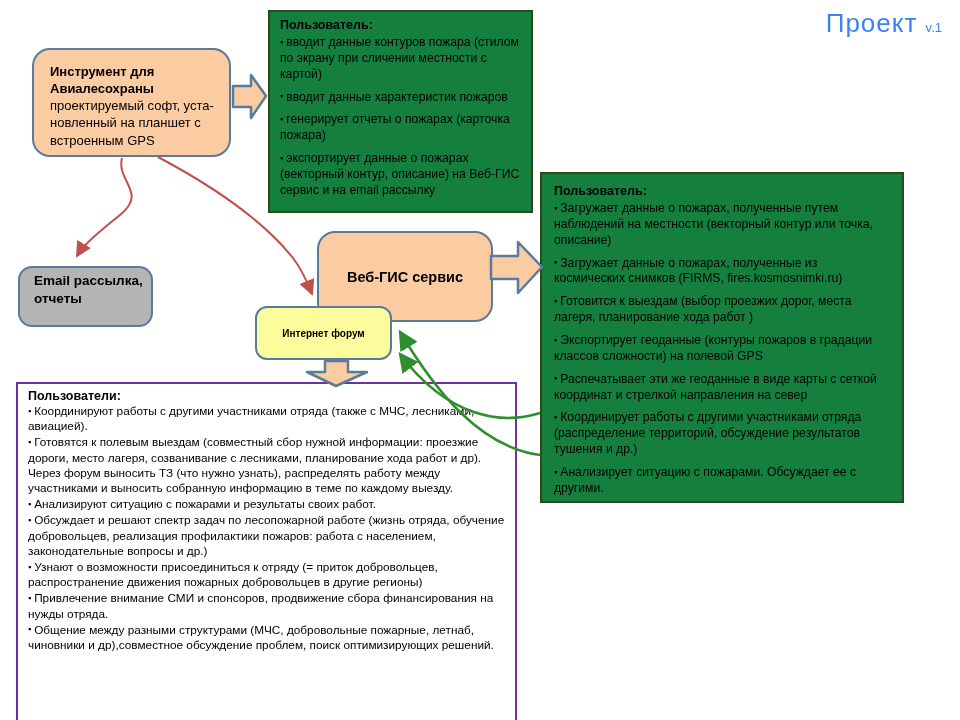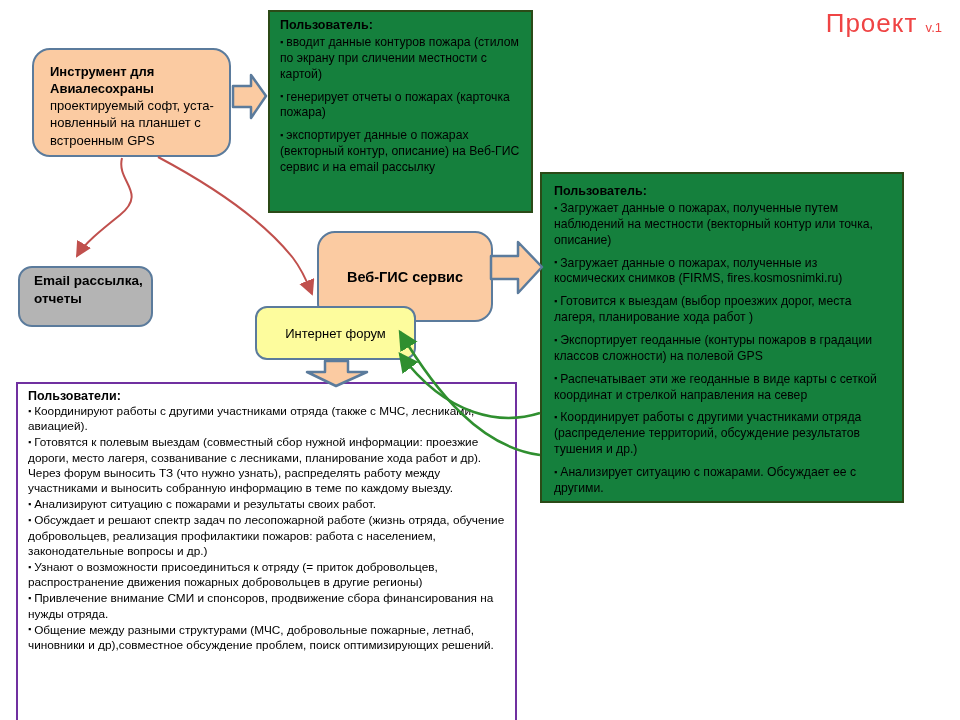--- a/index.html
+++ b/index.html
@@ -1,42 +1,42 @@
 <!DOCTYPE html>
 <html><head>
 <meta charset="utf-8">
 <style>
   html,body{margin:0;padding:0;background:#fff;}
   .slide{position:relative;width:960px;height:720px;background:#ffffff;overflow:hidden;
          font-family:"Liberation Sans", sans-serif;color:#000;}
   .abs{position:absolute;box-sizing:border-box;}
 
-  .title{right:18px;top:8px;font-size:26px;color:#ef4444;letter-spacing:1px;}
+  .title{right:18px;top:8px;font-size:26px;color:#3b82f6;letter-spacing:1px;}
   .title .ver{font-size:13px;letter-spacing:0;}
 
   .round-box{border:2.5px solid #5b7b9c;border-radius:18px;}
   .peach{background:#fbcba2;}
   .yellow{background:#fdfc9d;border-radius:12px;}
   .gray{background:#b4b4b4;border-radius:14px;}
 
   .tool-box{left:32px;top:48px;width:199px;height:109px;padding:13px 12px 6px 16px;
             font-size:13px;line-height:1.32;}
   .tool-box .hd{font-weight:bold;}
 
   .green-box{background:#15803d;border:2.5px solid #2b4a17;padding:6px 10px 4px 10px;}
   .user1-box{left:268px;top:10px;width:265px;height:203px;}
   .user2-box{left:540px;top:172px;width:364px;height:331px;padding:10px 12px 4px 12px;}
 
   .purple-box{left:16px;top:382px;width:501px;height:370px;background:#fff;
               border:2.5px solid #7030a0;padding:5px 10px 9px 10px;}
 
   .webgis-box{left:317px;top:231px;width:176px;height:91px;display:flex;align-items:center;
               justify-content:center;font-weight:bold;font-size:14.5px;z-index:2;}
-  .forum-box{left:255px;top:306px;width:161px;height:54px;display:flex;align-items:center;
-             justify-content:center;font-weight:normal;font-size:13px;z-index:3;}
+  .forum-box{left:255px;top:306px;width:137px;height:54px;display:flex;align-items:center;
+             justify-content:center;font-weight:bold;font-size:10px;z-index:3;}
   .email-box{left:18px;top:266px;width:135px;height:61px;display:flex;align-items:flex-start;
              font-weight:bold;font-size:13.5px;padding:4px 8px 4px 14px;line-height:1.35;}
 
   .box-header{font-weight:bold;font-size:12.5px;margin-bottom:3px;}
   .list{font-size:12.2px;line-height:1.3;}
   .list .li{margin:0 0 7px 0;}
   .list .li::before{content:"▪";font-size:0.75em;margin-right:3px;vertical-align:1.5px;}
   .user2-box .list{font-size:12.2px;}
   .user2-box .list .li{margin:0 0 7px 0;}
   .purple-box .list{font-size:11.8px;line-height:1.29;}
@@ -57,20 +57,21 @@
 
   <div class="abs round-box peach tool-box">
     <span class="hd">Инструмент для Авиалесохраны</span>
     <span>проектируемый софт, уста-новленный на планшет с встроенным GPS</span>
   </div>
 
   <div class="abs green-box user1-box">
     <div class="box-header">Пользователь:</div>
     <div class="list">
         <div class="li">вводит данные контуров пожара (стилом по экрану при сличении местности с картой)</div>
+        <div class="li">вводит данные характеристик пожаров</div>
         <div class="li">генерирует отчеты о пожарах (карточка пожара)</div>
         <div class="li">экспортирует данные о пожарах (векторный контур, описание) на Веб-ГИС сервис и на email рассылку</div>
       </div>
   </div>
 
   <div class="abs green-box user2-box">
     <div class="box-header">Пользователь:</div>
     <div class="list">
         <div class="li">Загружает данные о пожарах, полученные путем наблюдений на местности (векторный контур или точка, описание)</div>
         <div class="li">Загружает данные о пожарах, полученные из космических снимков (FIRMS, fires.kosmosnimki.ru)</div>

